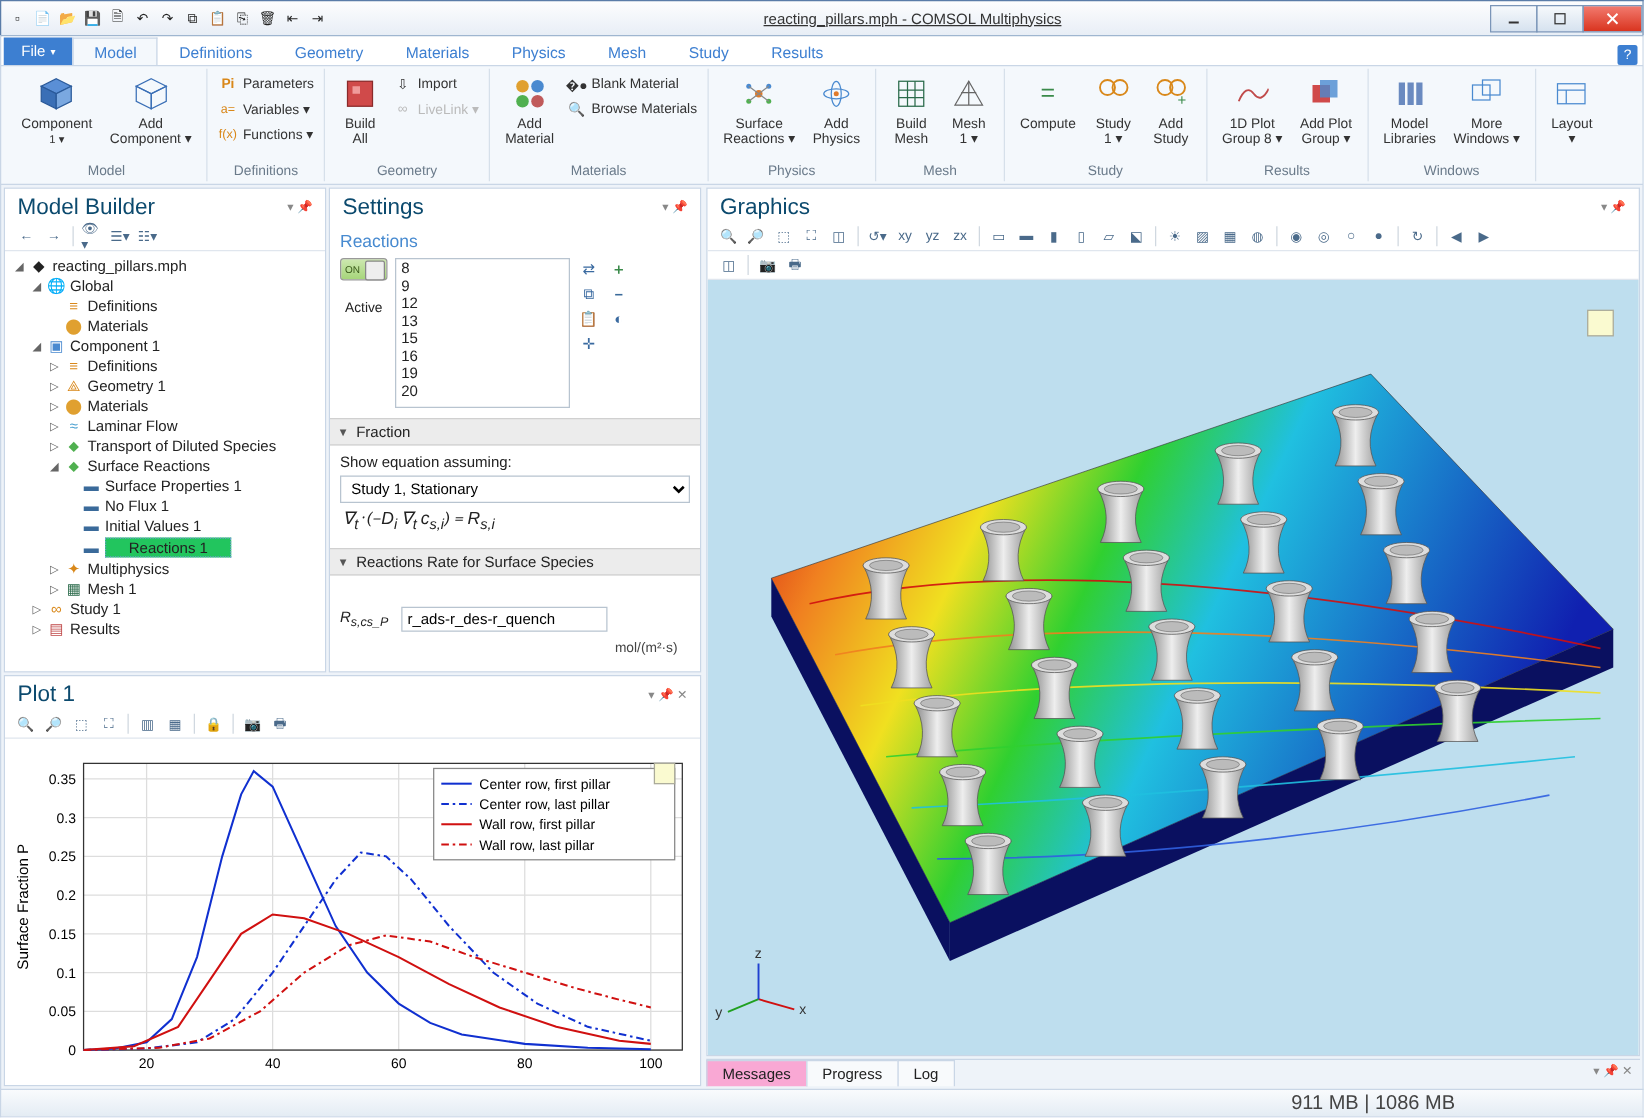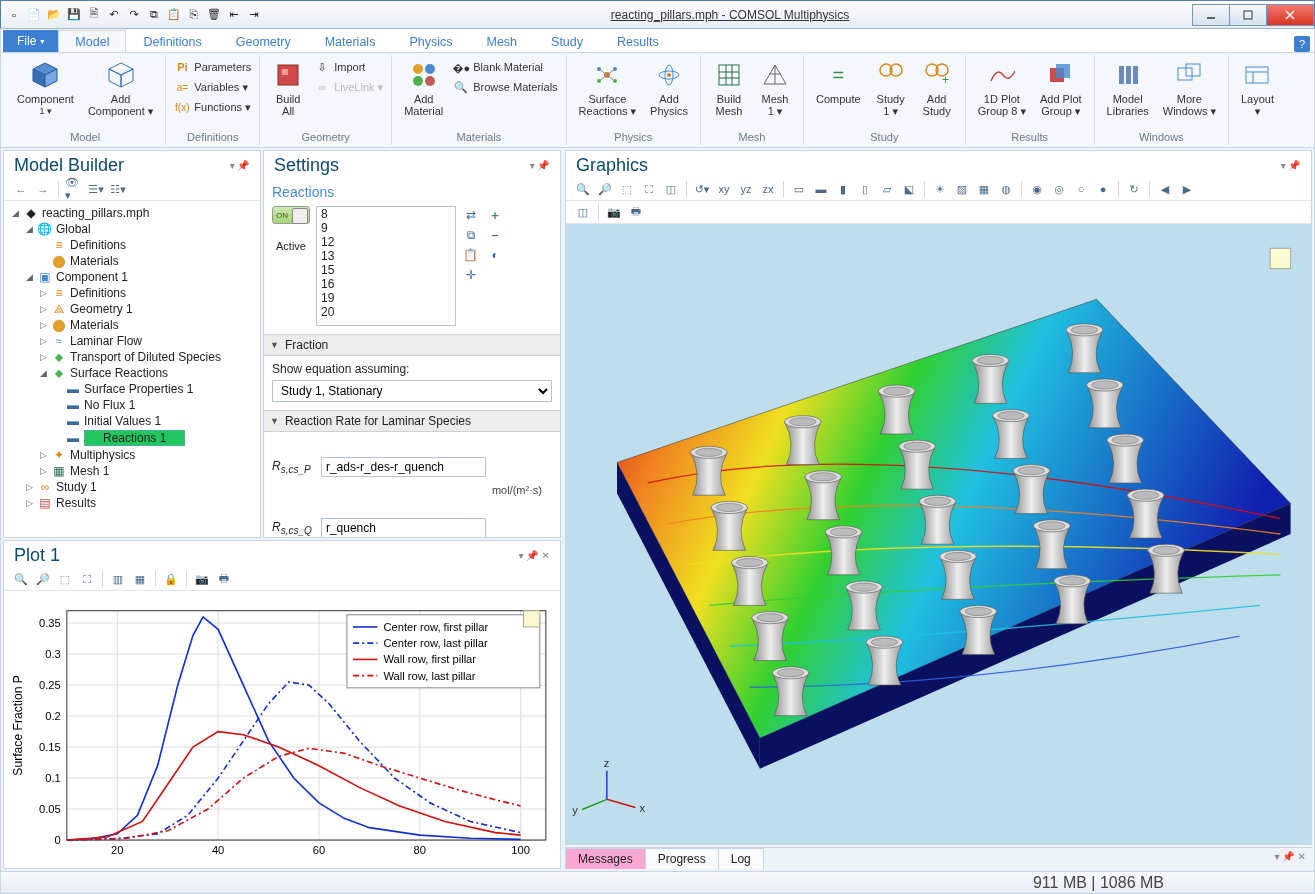--- a/index.html
+++ b/index.html
@@ -556,23 +556,24 @@
               <div style="color:#3a6a9a;font-weight:bold;">－</div>
               <div>◐</div>
             </div>
           </div>
           <div class="sect-head">
               <span class="chev">▼</span>
               <span>Fraction</span>
             </div>
           <div style="font-size:12px;margin-bottom:4px;">Show equation assuming:</div>
           <select class="eq"><option>Study 1, Stationary</option></select>
+          <div class="eqline">∇<sub>t</sub> · (−<i>D<sub>i</sub></i> ∇<sub>t</sub> <i>c</i><sub>s,<i>i</i></sub>) = <i>R</i><sub>s,<i>i</i></sub></div>
           <div class="sect-head">
               <span class="chev">▼</span>
-              <span>Reaction Rate for Laminar Species</span>
+              <span>Reactions Rate for Surface Species</span>
             </div>
           <div class="rrow">
             <div class="rl"><i>R</i><sub>s,cs_P</sub></div>
             <input value="r_ads-r_des-r_quench" style="">
             <div class="ru">mol/(m²·s)</div>
           </div>
           <div class="rrow">
             <div class="rl"><i>R</i><sub>s,cs_Q</sub></div>
             <input value="r_quench" style="">
             <div class="ru">mol/(m²·s)</div>

